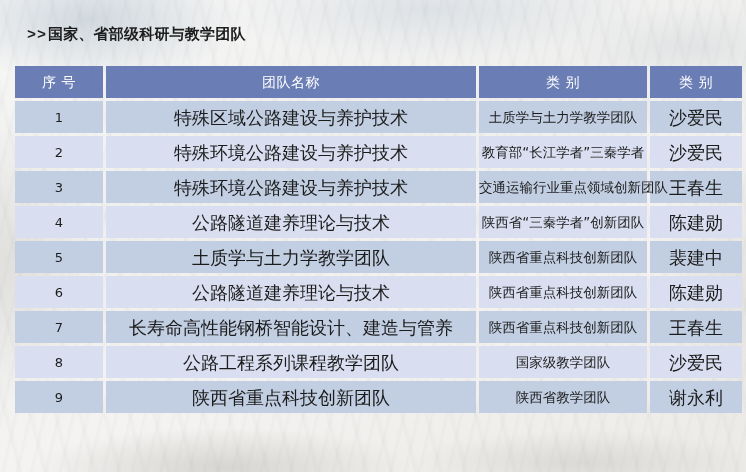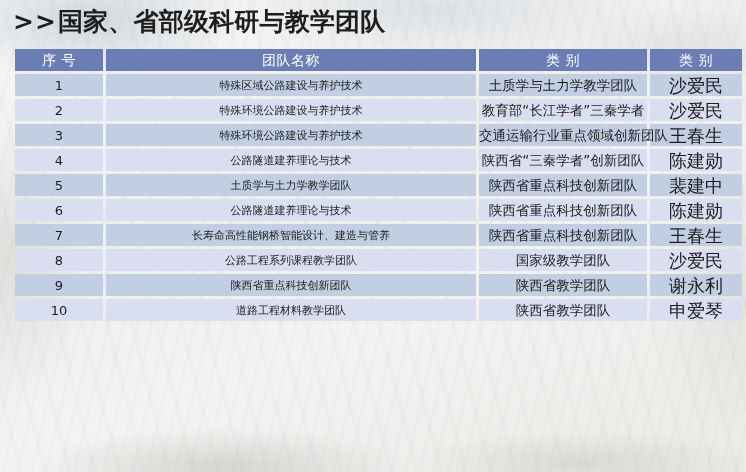--- a/index.html
+++ b/index.html
@@ -40,28 +40,29 @@
     pointer-events: none;
     background-image:
       repeating-linear-gradient(103deg, rgba(255,255,255,0) 0px, rgba(255,255,255,0) 9px, rgba(162,170,178,0.07) 10px, rgba(255,255,255,0) 14px),
       repeating-linear-gradient(76deg, rgba(255,255,255,0) 0px, rgba(255,255,255,0) 17px, rgba(150,148,142,0.055) 19px, rgba(255,255,255,0) 24px);
   }
 
   
   .page-title {
     position: relative;
     z-index: 2;
-    margin: 0;
+    margin: 14px;
     padding: 9px 0 0 13px;
-    font-size: 25px;
+    font-size: 15px;
     font-weight: bold;
     color: #1d1d1d;
     letter-spacing: 0.2px;
     line-height: 26px;
     white-space: nowrap;
+    font-family: Liberation Mono, monospace;
   }
   .page-title .arrows {
     letter-spacing: 1px;
     margin-right: 1px;
   }
 
   
   .table-wrap {
     position: relative;
     z-index: 2;
@@ -72,21 +73,21 @@
     width: 721px;
     border-collapse: separate;
     border-spacing: 3px 3px;
     table-layout: fixed;
     font-size: 13px;
     color: #1c1c1c;
   }
   table.team-table th,
   table.team-table td {
     padding: 0;
-    height: 22px;
+    height: 32px;
     text-align: center;
     vertical-align: middle;
     font-weight: normal;
     line-height: 15px;
     white-space: nowrap;
   }
   thead th {
     background: #6a7eb5;
     color: #ffffff;
     font-weight: bold;
@@ -99,21 +100,21 @@
   }
   tbody tr.row-even td {
     background: #d9dff1;
   }
   .c-idx   { width: 88px; }
   .c-name  { width: 370px; }
   .c-cat   { width: 168px; }
   .c-lead  { width: 92px; }
 
   td.cell-idx  { font-size: 13px; }
-  td.cell-name { font-size: 11px; }
+  td.cell-name { font-size: 18px; }
   td.cell-cat  { font-size: 13.5px; }
   td.cell-lead { font-size: 18px; }
 </style>
 </head>
 <body>
 
 <div id="page">
 
   <h1 class="page-title">
     <span class="arrows">&gt;&gt;</span><span>国家、省部级科研与教学团队</span>
@@ -183,23 +184,17 @@
           <td class="cell-name">公路工程系列课程教学团队</td>
           <td class="cell-cat">国家级教学团队</td>
           <td class="cell-lead">沙爱民</td>
         </tr>
         <tr class="row-odd">
           <td class="cell-idx">9</td>
           <td class="cell-name">陕西省重点科技创新团队</td>
           <td class="cell-cat">陕西省教学团队</td>
           <td class="cell-lead">谢永利</td>
         </tr>
-        <tr class="row-even">
-          <td class="cell-idx">10</td>
-          <td class="cell-name">道路工程材料教学团队</td>
-          <td class="cell-cat">陕西省教学团队</td>
-          <td class="cell-lead">申爱琴</td>
-        </tr>
       </tbody>
     </table>
   </div>
 
 </div>
 
 </body></html>

